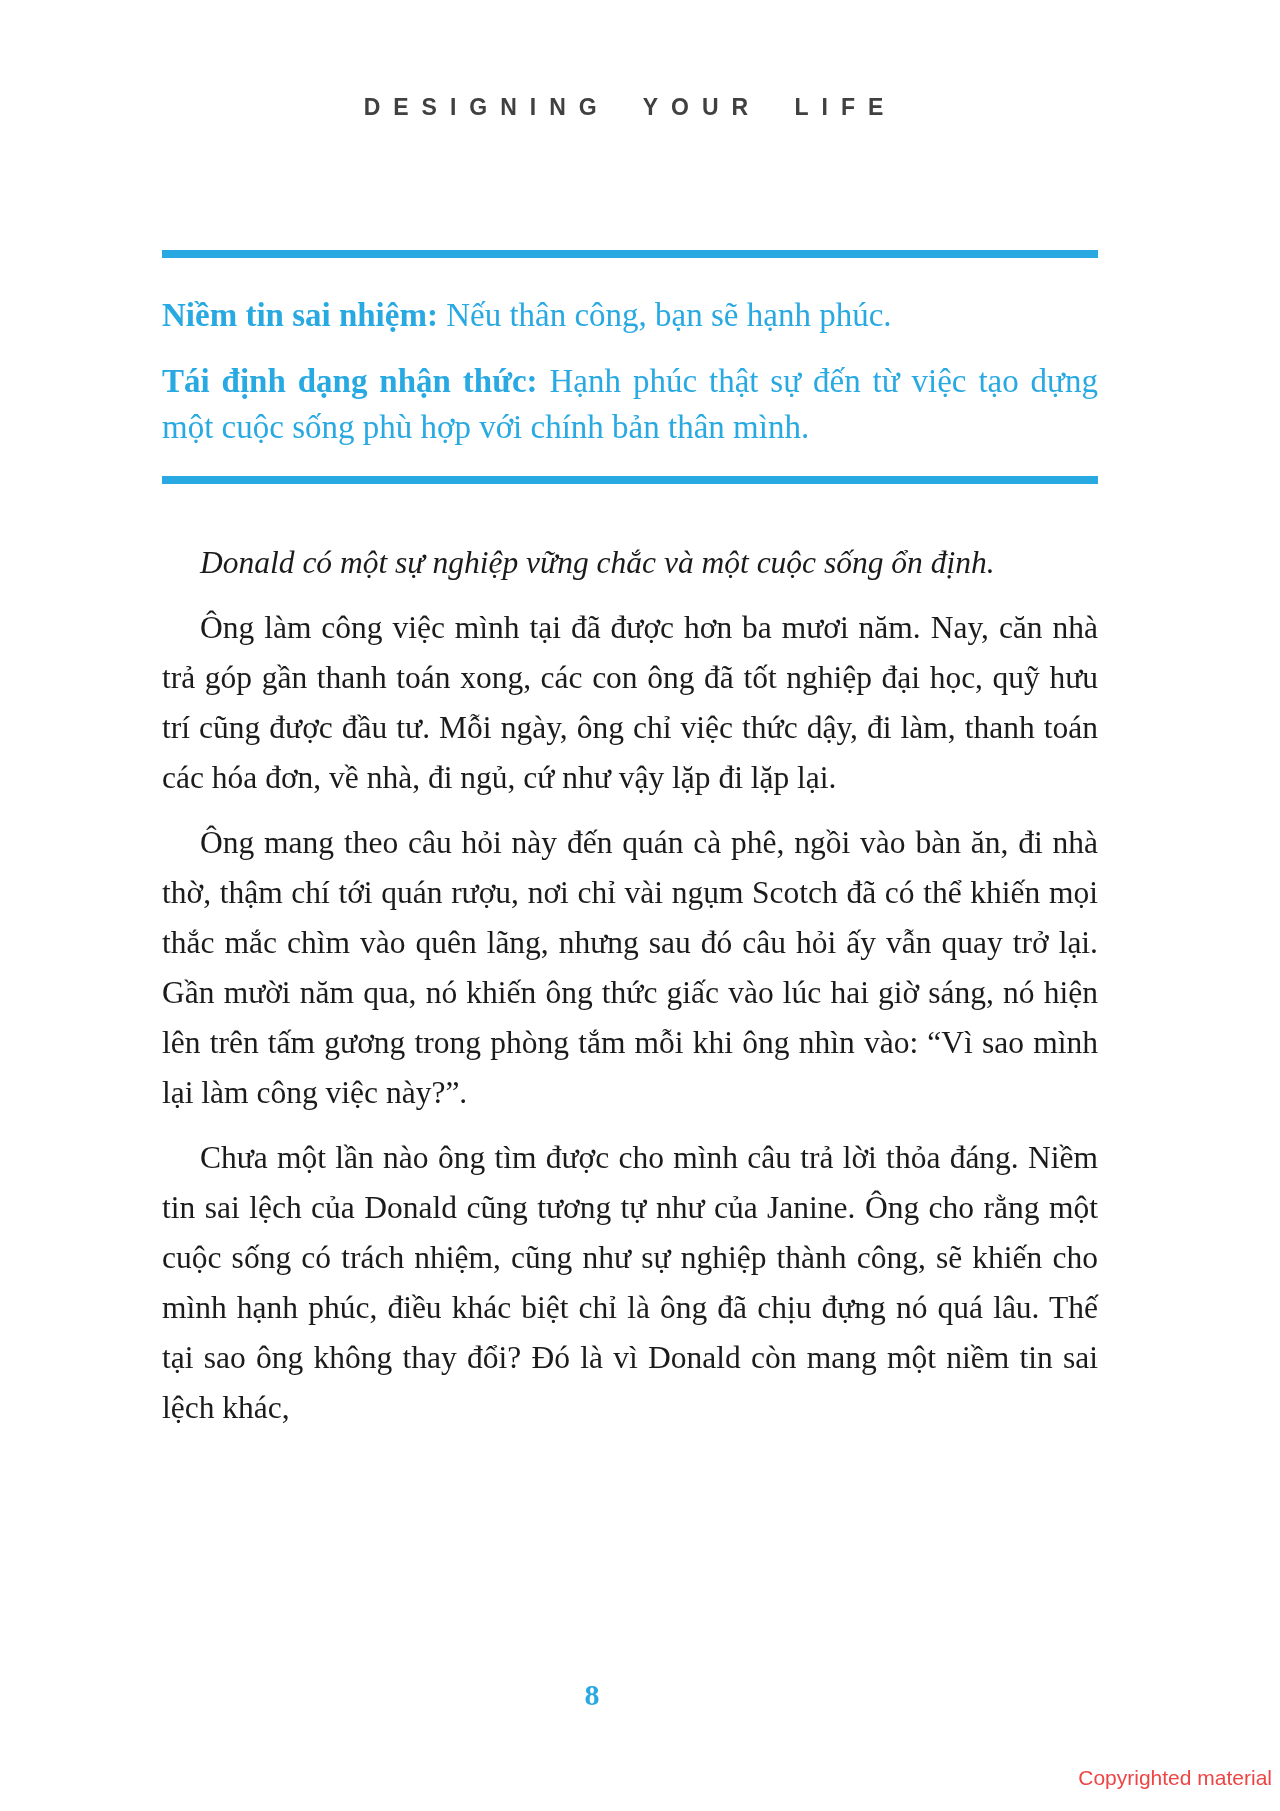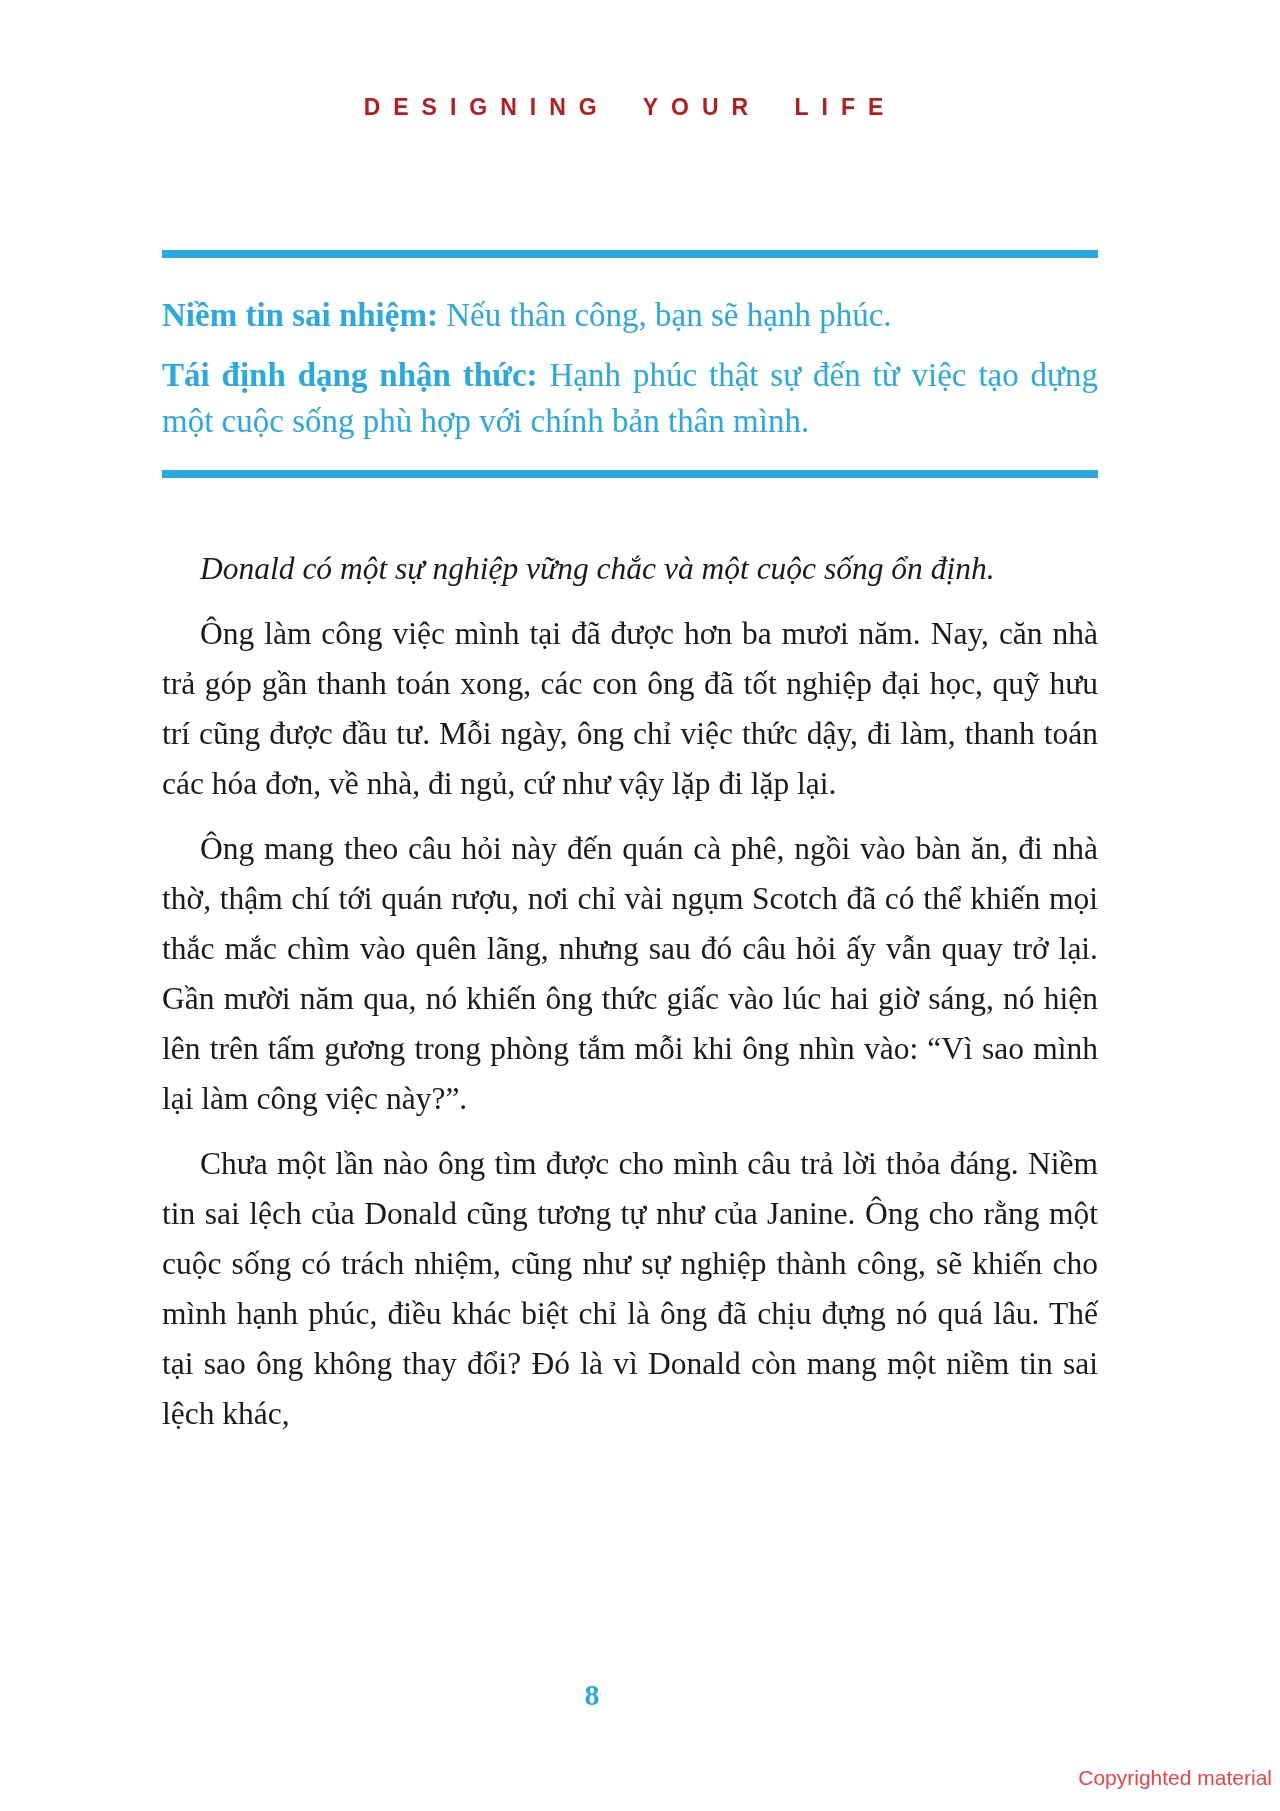--- a/index.html
+++ b/index.html
@@ -16,47 +16,47 @@
   }
   .running-head {
     position: absolute;
     top: 94px; left: 162px; width: 936px;
     text-align: center;
     font-family: "Liberation Sans", sans-serif;
     font-size: 23px;
     letter-spacing: 13px;
     word-spacing: 14px;
     font-weight: bold;
-    color: #b91c1c;
+    color: #404040;
   }
   .callout {
     position: absolute;
     top: 250px; left: 162px; width: 936px;
     border-top: 8px solid #29a9e2;
     border-bottom: 8px solid #29a9e2;
     padding: 34px 0 26px 0;
     color: #29a9e2;
     font-size: 33px;
     line-height: 46px;
     text-align: justify;
   }
   .callout p { margin: 0; }
-  .callout p + p { margin-top: 14px; }
+  .callout p + p { margin-top: 20px; }
   .callout .callout-label { font-weight: bold; }
   .body-text {
     position: absolute;
     top: 538px; left: 162px; width: 936px;
     color: #1b1b1b;
     font-size: 31.5px;
     line-height: 50px;
     text-align: justify;
   }
   .para { margin: 0; text-indent: 38px; }
   .para + .para { margin-top: 15px; }
-  .para.italic { font-style: italic; text-align: left; margin-top: 6px; }
+  .para.italic { font-style: italic; text-align: left; }
   .page-number {
     position: absolute;
     top: 1678px; left: 162px; width: 860px;
     text-align: center;
     color: #29a9e2;
     font-size: 30px;
     font-weight: bold;
   }
   .copyright {
     position: absolute;

